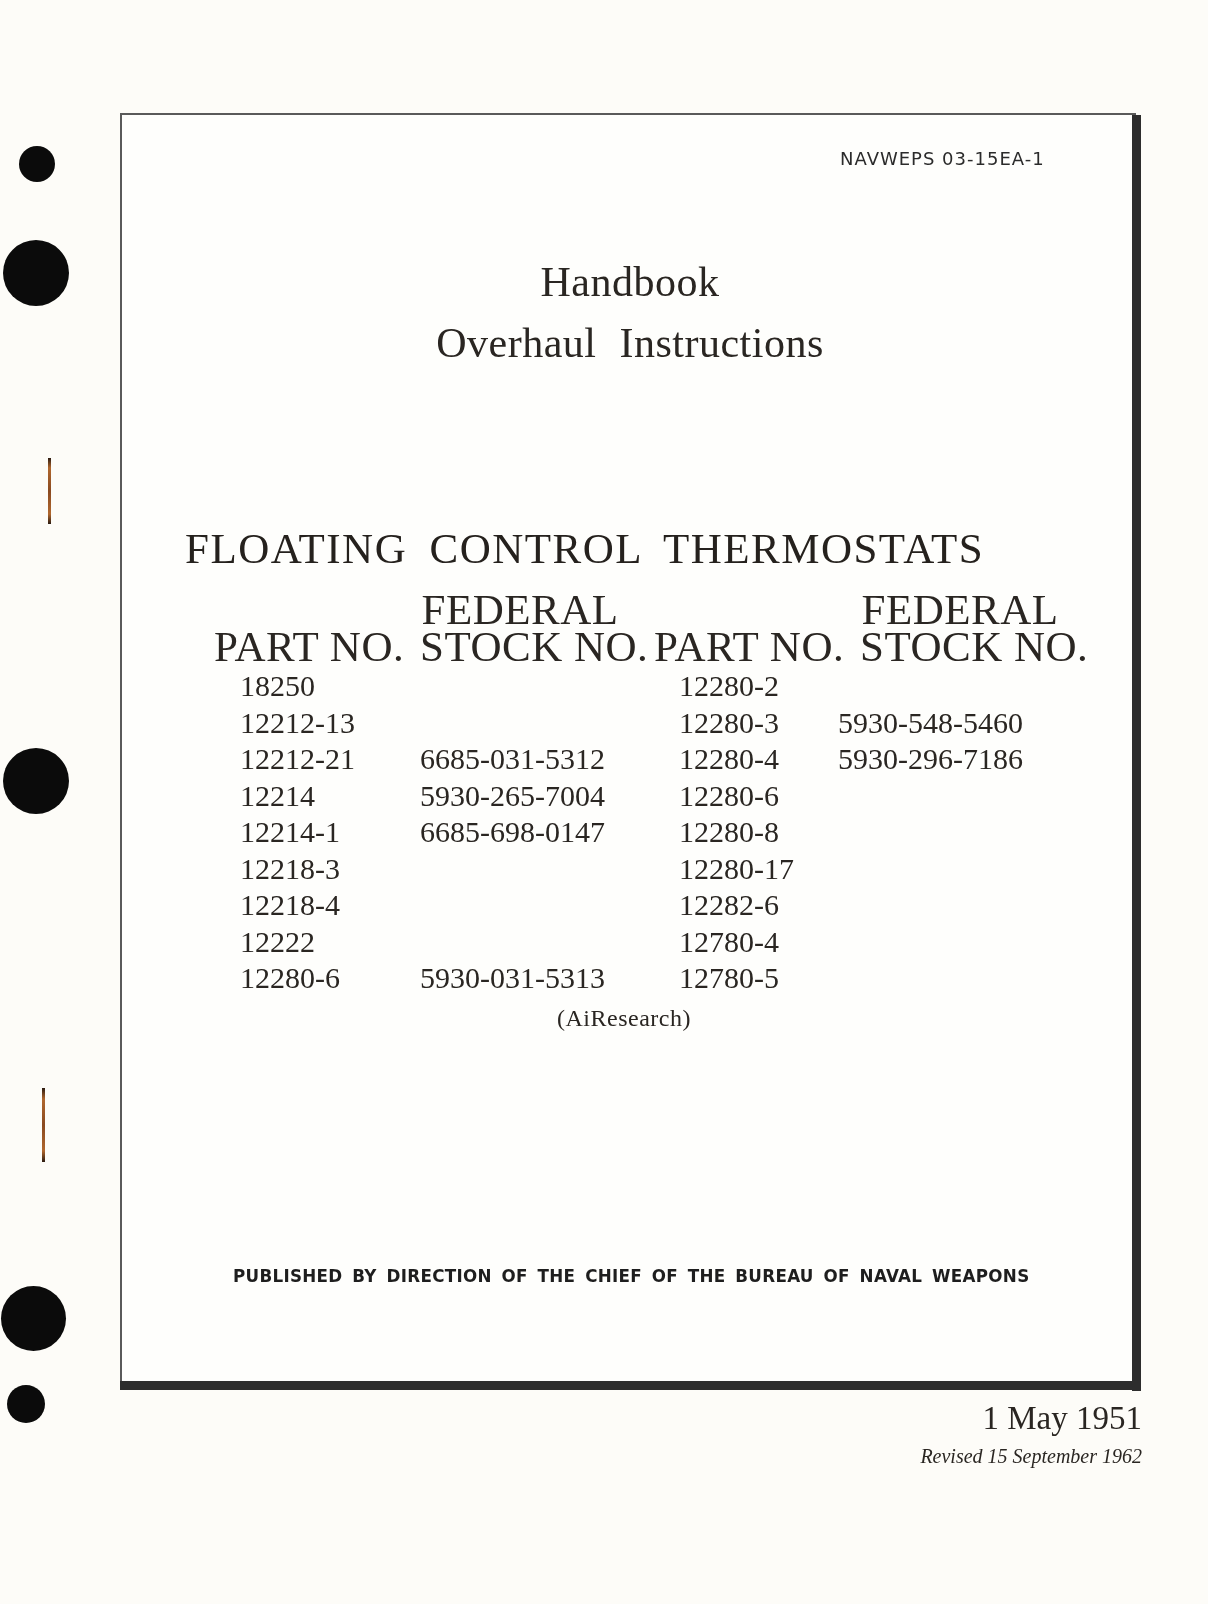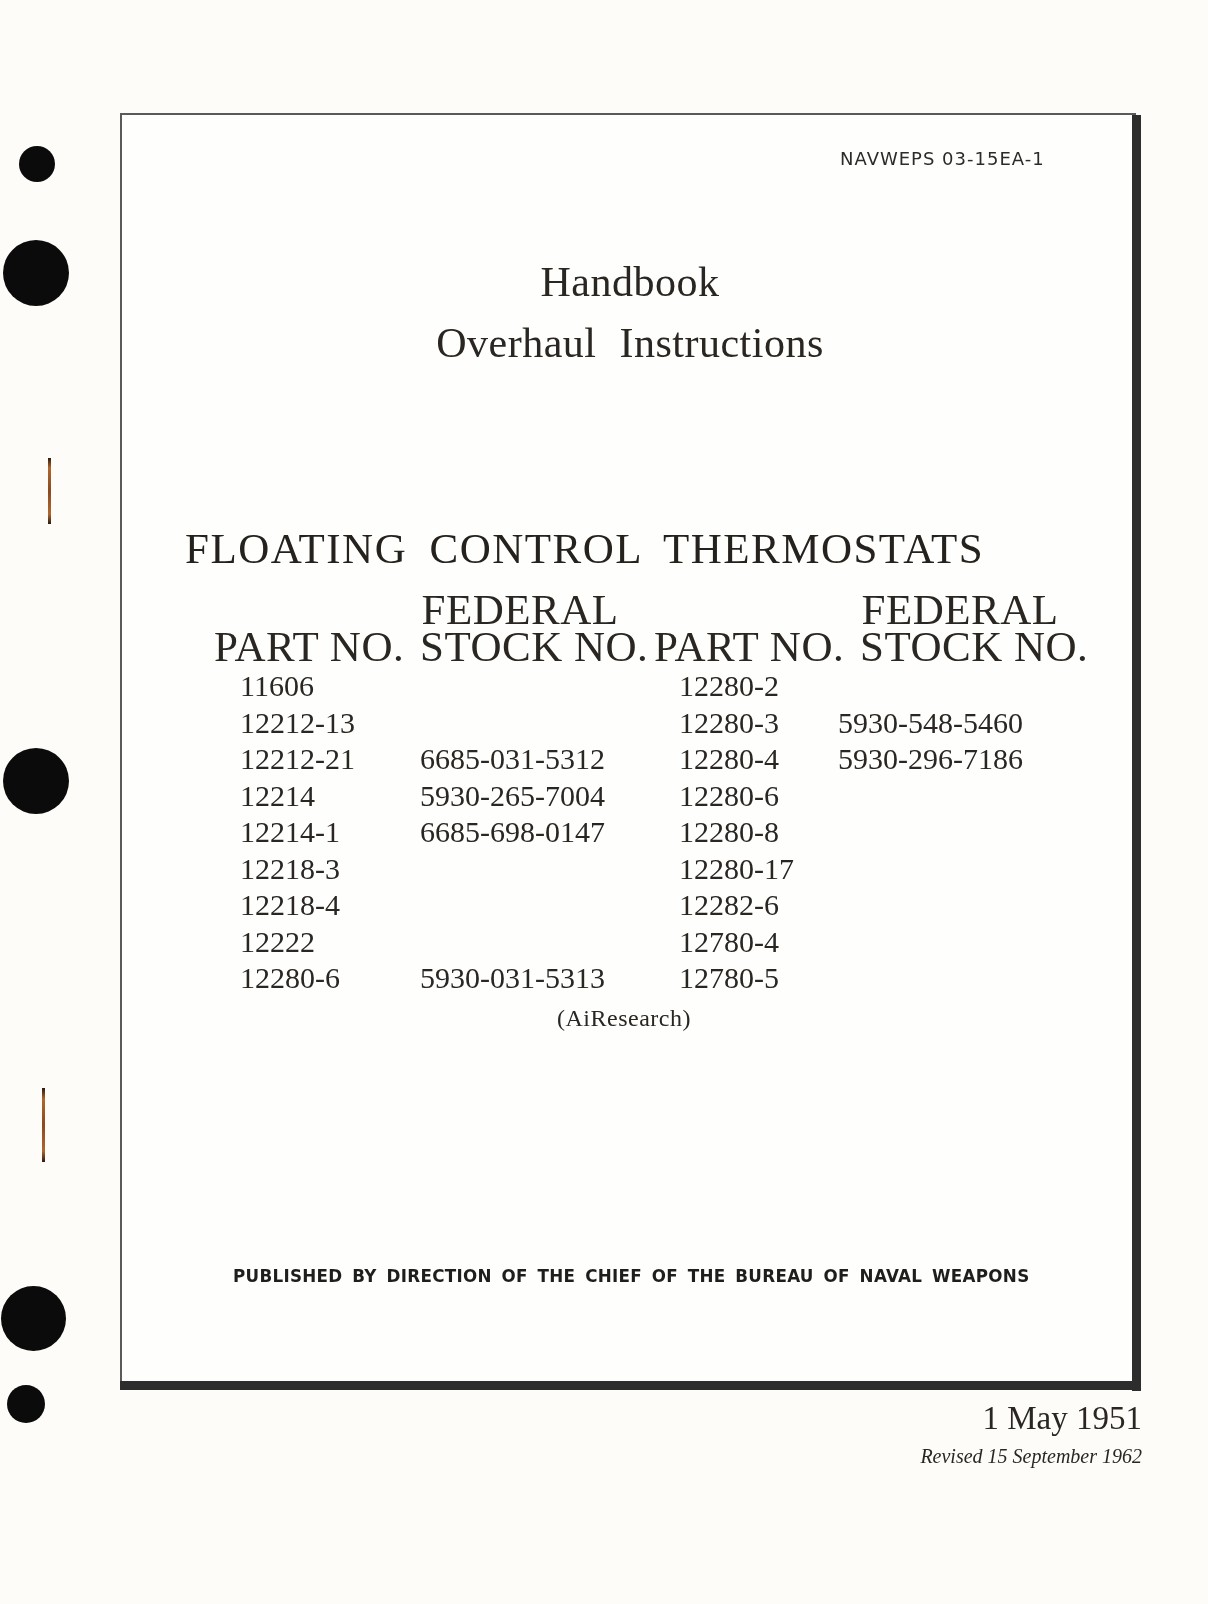--- a/index.html
+++ b/index.html
@@ -184,21 +184,21 @@
 </div>
 <div class="col-header" style="left:654px;top:628px;">
   <span>PART NO.</span>
 </div>
 <div class="col-header" style="left:860px;top:591px;width:200px;">
   <div>FEDERAL</div>
   <div>STOCK NO.</div>
 </div>
 
 <div class="col" style="left:240px;">
-  <div>11606</div>
+  <div>18250</div>
   <div>12212-13</div>
   <div>12212-21</div>
   <div>12214</div>
   <div>12214-1</div>
   <div>12218-3</div>
   <div>12218-4</div>
   <div>12222</div>
   <div>12280-6</div>
 </div>
 

